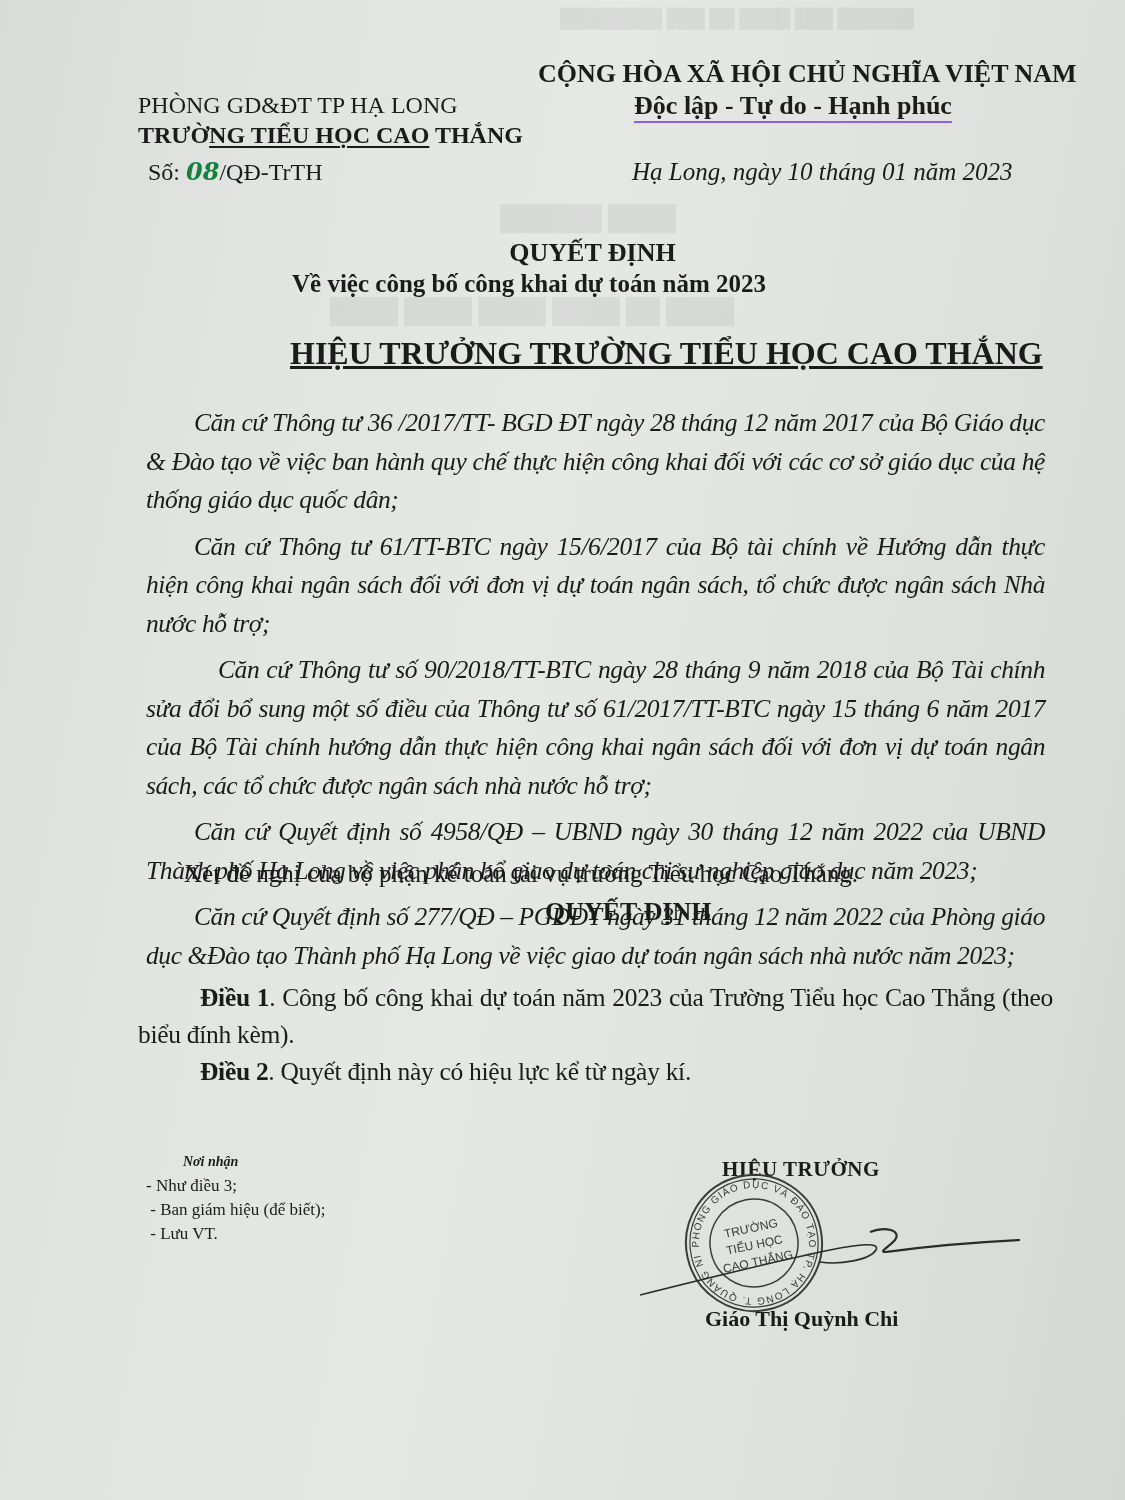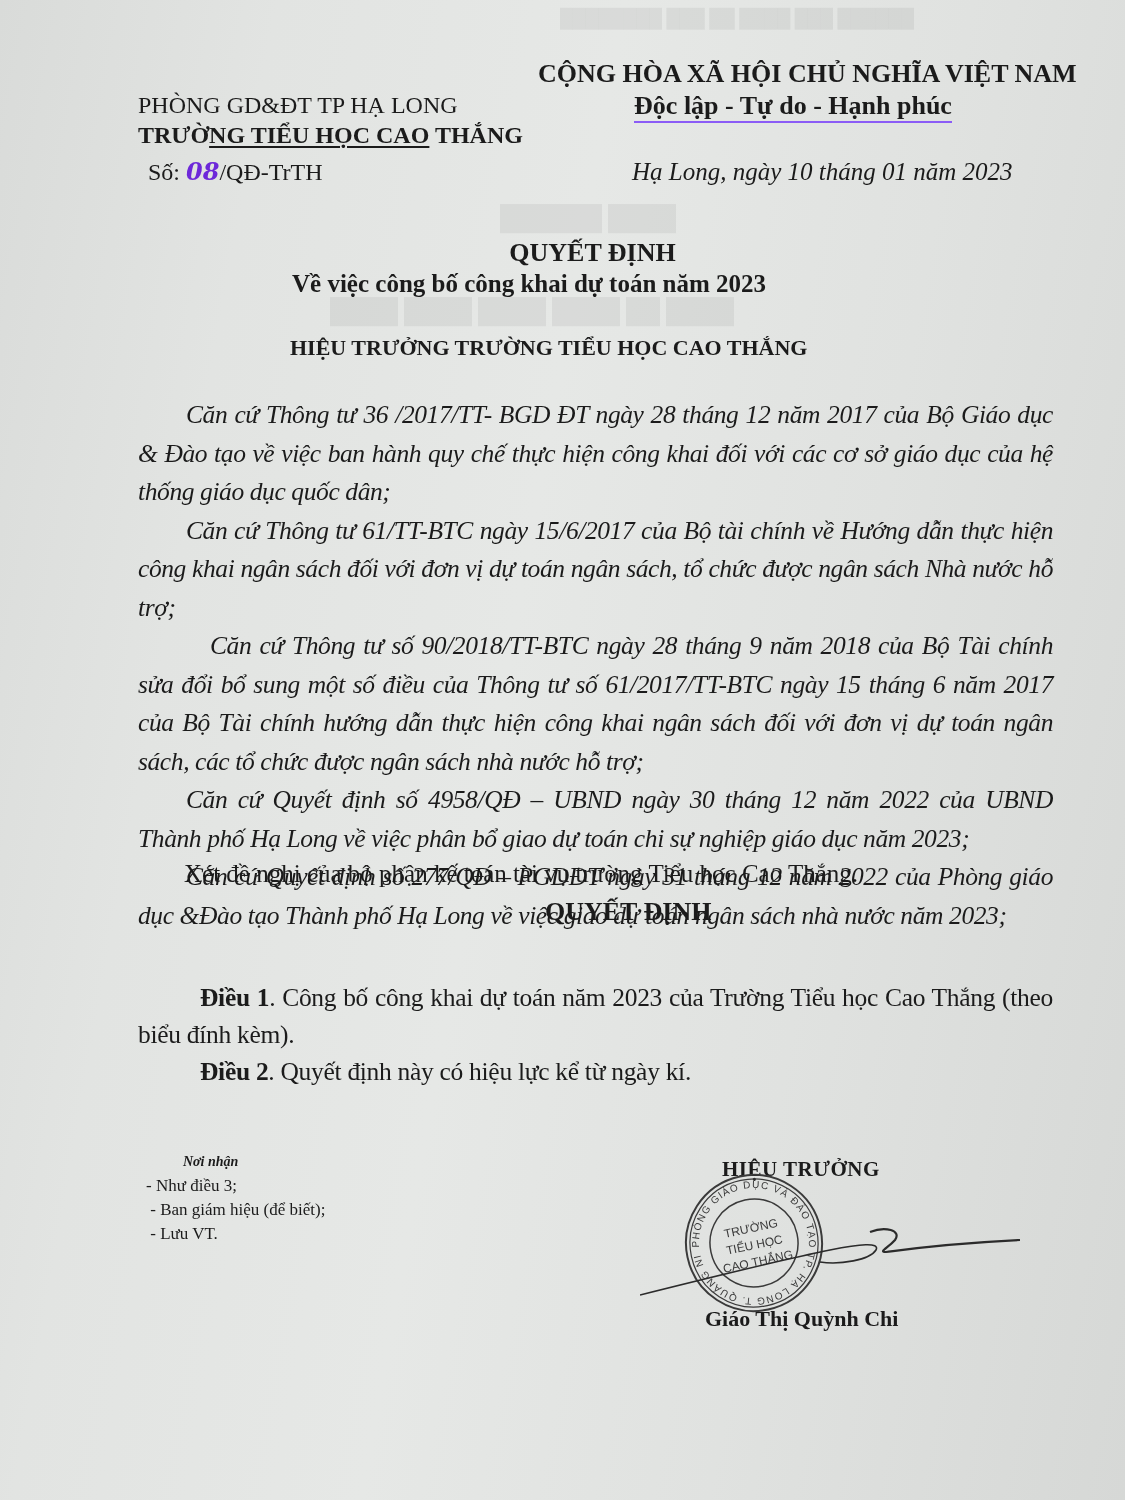--- a/index.html
+++ b/index.html
@@ -10,33 +10,33 @@
       color: #1b1b1b;
     }
     .page { position: absolute; left: 0; top: 0; width: 1125px; height: 1500px; }
     .abs { position: absolute; white-space: nowrap; }
     .hdr-left { left: 138px; top: 62px; width: 380px; text-align: left; font-size: 24px; line-height: 30px; margin-top: 28px; }
     .hdr-left .school { font-weight: bold; }
     .hdr-left .school u { text-decoration: underline; text-underline-offset: 3px; text-decoration-thickness: 2px; }
     .hdr-right { left: 538px; top: 58px; width: 510px; text-align: center; font-size: 26px; line-height: 32px; font-weight: bold; }
     .hdr-right .motto span { border-bottom: 2px solid #8b5cf6; padding-bottom: 1px; }
     .doc-number { left: 148px; top: 157px; font-size: 24px; }
-    .doc-number .hand { color: #6d28d9; font-family: "DejaVu Serif", serif; font-style: italic; font-weight: bold; font-size: 24px; }
+    .doc-number .hand { color: #15803d; font-family: "DejaVu Serif", serif; font-style: italic; font-weight: bold; font-size: 24px; }
     .date-line { left: 632px; top: 158px; font-size: 25px; font-style: italic; }
     .title { left: 0; width: 1125px; text-align: center; font-weight: bold; }
     .t1 { top: 238px; font-size: 26px; padding-left: 60px; box-sizing: border-box;}
     .t2 { top: 270px; font-size: 25px; left: 292px; width: auto; text-align: left; }
-    .t3 { top: 335px; font-size: 22px; left: 290px; width: auto; text-align:left; }
+    .t3 { top: 335px; font-size: 32px; left: 290px; width: auto; text-align:left;text-decoration:underline; }
     .body-text {
       position: absolute; left: 138px; width: 915px; top: 396px;
       font-size: 25.5px; line-height: 38.5px; font-style: italic;
       text-align: justify; font-family: "Liberation Serif", serif;
       letter-spacing: -0.4px;
     }
-    .body-text p { margin: 0; text-indent: 48px; }
+    .body-text p { margin: 8px; text-indent: 48px; }
     .body-text p.ind2 { text-indent: 72px; }
     .proposal { left: 184px; top: 860px; font-size: 25px; }
     .decision-title { left: 545px; top: 897px; font-size: 26px; font-weight: bold; }
     .articles {
       position: absolute; left: 138px; width: 915px; top: 979px;
       font-size: 25.5px; line-height: 37px; text-align: justify; letter-spacing: -0.3px;
     }
     .articles p { margin: 0; text-indent: 62px; }
     .articles b { font-weight: bold; }
     .recipients { left: 146px; top: 1150px; font-size: 17px; line-height: 24px; }

